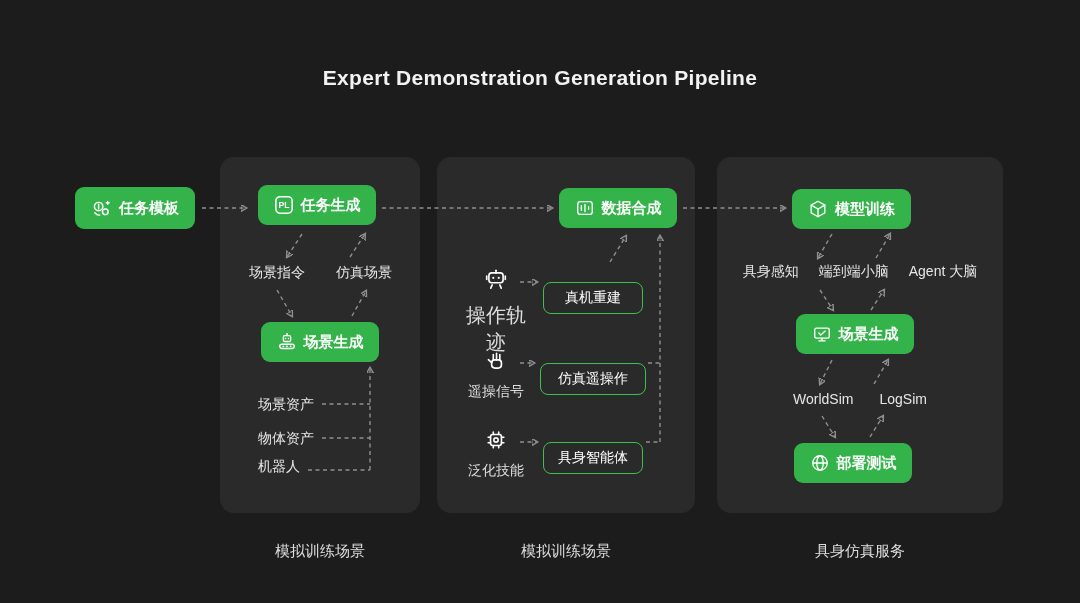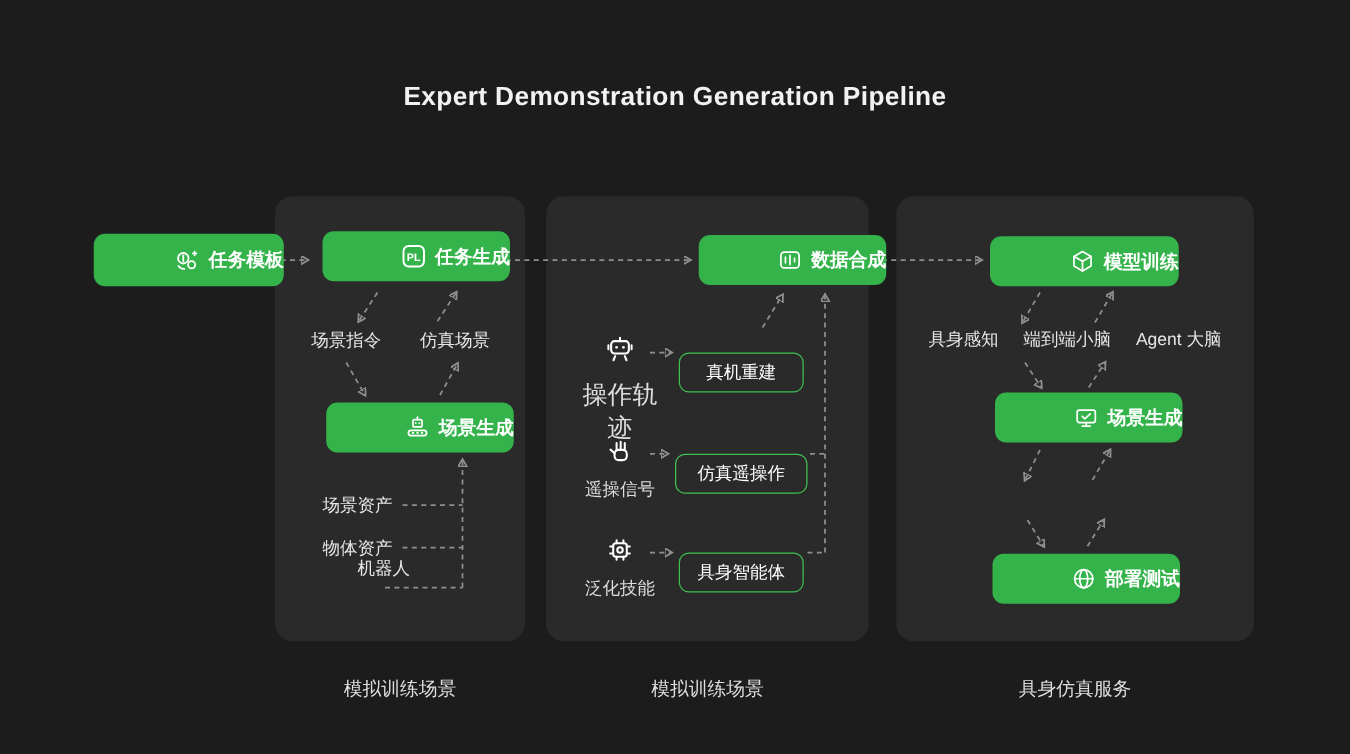--- a/index.html
+++ b/index.html
@@ -11,22 +11,22 @@
   }
   html,body{margin:0;padding:0;background:var(--bg);}
   body{font-family:"Liberation Sans","DejaVu Sans",sans-serif;}
   #canvas{position:relative;width:1080px;height:603px;background:var(--bg);overflow:hidden;margin:0 auto;}
 
   .title{position:absolute;left:0;right:0;top:66px;text-align:center;
          font-size:21px;font-weight:700;color:#f2f2f2;letter-spacing:.3px;z-index:10;}
 
   .panel{position:absolute;background:var(--panel);border-radius:14px;z-index:1;}
 
-  .node{position:absolute;display:flex;align-items:center;justify-content:flex-end;gap:7px;
-        background:var(--green);border-radius:9px;color:#fff;font-size:15px;font-weight:700;z-index:10;padding-left:32px;}
+  .node{position:absolute;display:flex;align-items:center;justify-content:center;gap:7px;
+        background:var(--green);border-radius:9px;color:#fff;font-size:15px;font-weight:700;z-index:10;}
   .node svg{display:block;}
 
   .obox{position:absolute;display:flex;align-items:center;justify-content:center;
         border:1.5px solid var(--green-br);border-radius:8px;color:#fff;font-size:14px;
         box-sizing:border-box;z-index:10;background:transparent;margin-top:16px;}
 
   .lab{position:absolute;color:#e6e6e6;font-size:14px;z-index:10;white-space:nowrap;}
   .cap{position:absolute;color:#dedede;font-size:15px;text-align:center;z-index:10;}
   .iconwrap{position:absolute;display:flex;align-items:center;justify-content:center;z-index:10;}
   .rowline{position:absolute;display:flex;justify-content:center;color:#e6e6e6;font-size:14px;z-index:10;white-space:nowrap;}
@@ -116,21 +116,21 @@
       <rect x="3" y="13.5" width="16" height="4.6" rx="2.3"></rect>
       <circle cx="7" cy="15.8" r="1" fill="#fff" stroke="none"></circle>
       <circle cx="11" cy="15.8" r="1" fill="#fff" stroke="none"></circle>
       <circle cx="15" cy="15.8" r="1" fill="#fff" stroke="none"></circle>
     </svg>
     <span>场景生成</span>
   </div>
 
   <div class="lab" style="left:258px;top:396px;">场景资产</div>
   <div class="lab" style="left:258px;top:430px;">物体资产</div>
-  <div class="lab" style="left:258px;top:446px;margin-left:28px;">机器人</div>
+  <div class="lab" style="left:258px;top:458px;">机器人</div>
 
   <div class="cap" style="left:220px;width:200px;top:542px;">模拟训练场景</div>
 
   <div class="node" style="left:559px;top:188px;width:118px;height:40px;">
     <svg width="20" height="20" viewBox="0 0 22 22" stroke="#fff" stroke-width="1.5" fill="none" stroke-linecap="round" stroke-linejoin="round">
       <rect x="3" y="4" width="16" height="14" rx="3"></rect>
       <path d="M7 8.5 V13.5 M11 7 V15 M15 9.5 V12.5"></path>
     </svg>
     <span>数据合成</span>
   </div>
@@ -188,20 +188,24 @@
 
   <div class="node" style="left:796px;top:314px;width:118px;height:40px;">
     <svg width="20" height="20" viewBox="0 0 22 22" stroke="#fff" stroke-width="1.5" fill="none" stroke-linecap="round" stroke-linejoin="round">
       <rect x="3" y="4.5" width="16" height="11" rx="2"></rect>
       <path d="M11 15.5 V18.5 M7.5 18.5 H14.5"></path>
       <path d="M7.5 10 l2.2 2.2 L14.5 7.8"></path>
     </svg>
     <span>场景生成</span>
   </div>
 
+  <div class="rowline" style="left:717px;width:286px;top:391px;gap:26px;">
+    <span>WorldSim</span>
+    <span>LogSim</span>
+  </div>
 
   <div class="node" style="left:794px;top:443px;width:118px;height:40px;">
     <svg width="20" height="20" viewBox="0 0 22 22" stroke="#fff" stroke-width="1.5" fill="none" stroke-linecap="round" stroke-linejoin="round">
       <circle cx="11" cy="11" r="8"></circle>
       <ellipse cx="11" cy="11" rx="3.5" ry="8"></ellipse>
       <path d="M3 11 H19"></path>
     </svg>
     <span>部署测试</span>
   </div>
 

